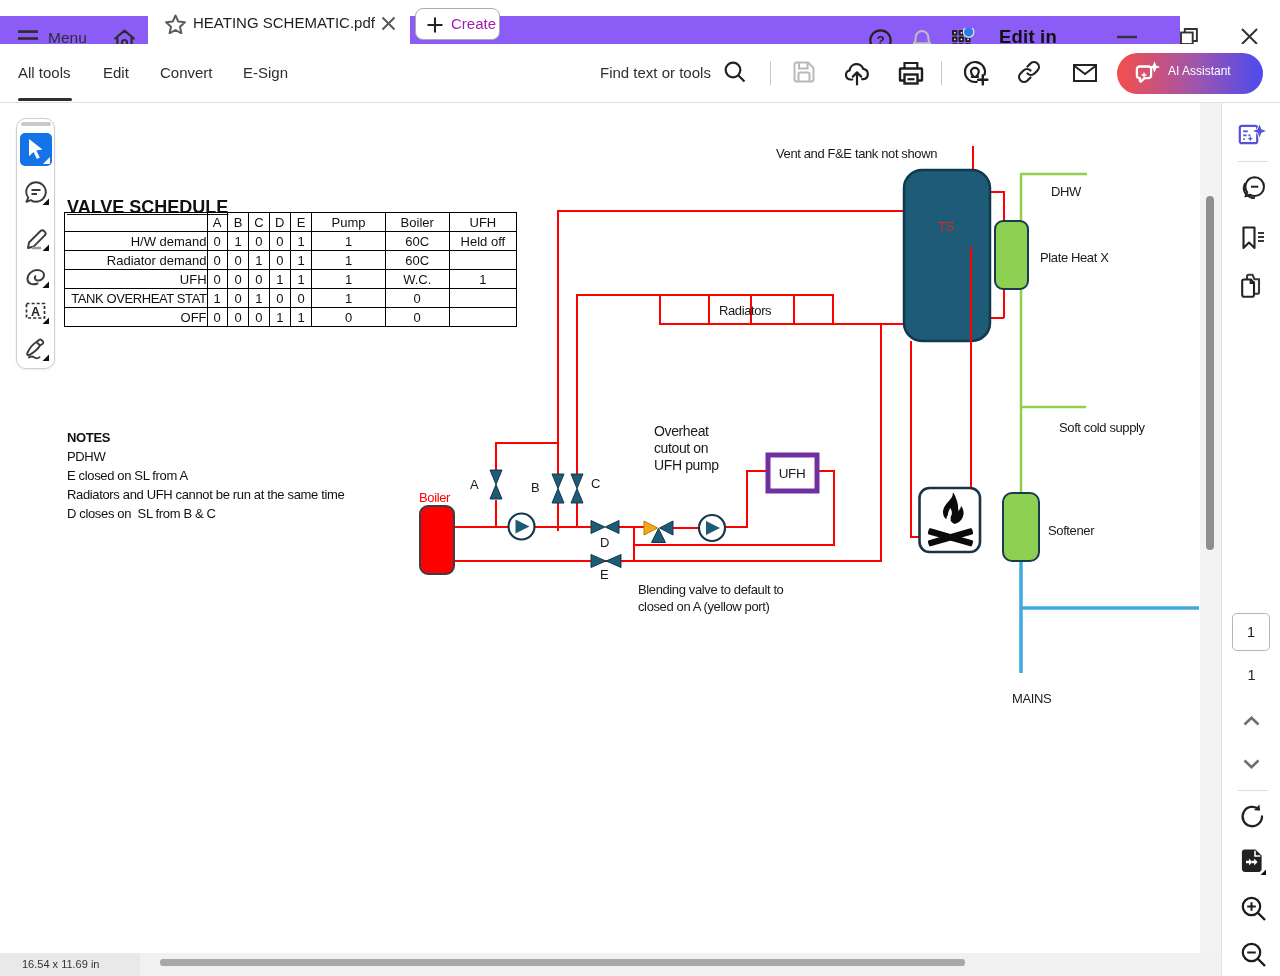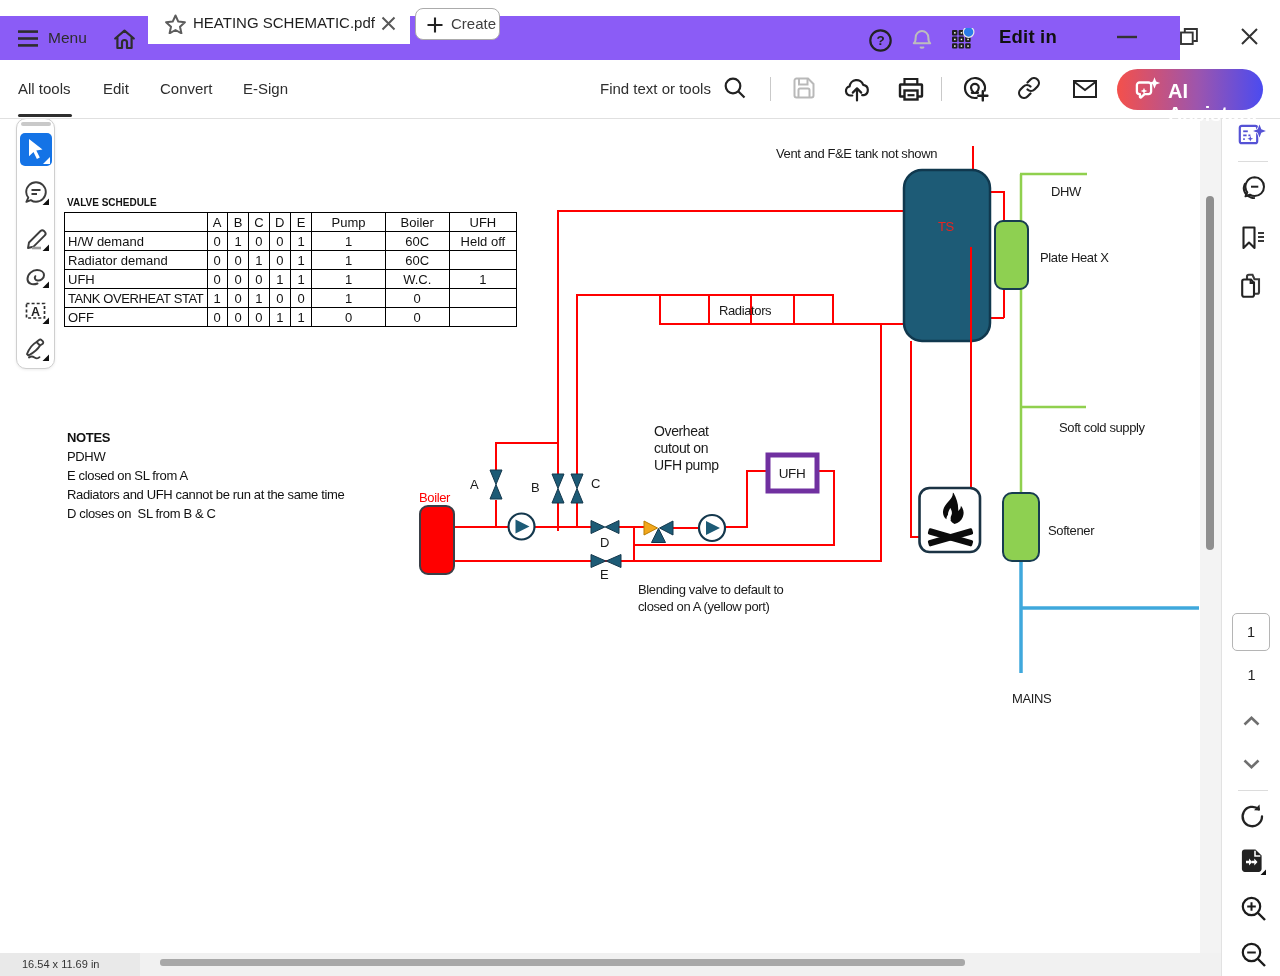--- a/index.html
+++ b/index.html
@@ -5,41 +5,41 @@
   * { margin:0; padding:0; box-sizing:border-box; }
   html,body { width:1280px; height:976px; overflow:hidden; font-family:"Liberation Sans", sans-serif; background:#fff; }
   .abs { position:absolute; }
   #app { position:relative; width:1280px; height:976px; }
 
   
   #titlebar { position:absolute; left:0; top:16px; width:1180px; height:44px; background:#8b5cf6; z-index:10; }
   #tab { position:absolute; left:148px; top:2px; width:262px; height:42px; background:#fff; border-radius:9px 9px 0 0; z-index:11; }
 
   
-  #toolbar { position:absolute; left:0; top:60px; width:1280px; height:59px; background:#fff; border-bottom:1px solid #e0e0e0; z-index:10; }
+  #toolbar { position:absolute; left:0; top:44px; width:1280px; height:59px; background:#fff; border-bottom:1px solid #e0e0e0; z-index:10; }
   .tbtxt { position:absolute; font-size:15px; color:#2d2d2d; top:20px; }
 
   
   #lpanel { position:absolute; left:16px; top:118px; width:39px; height:251px; background:#fff; border:1px solid #cfcfcf; border-radius:10px; box-shadow:0 1px 3px rgba(0,0,0,.08); z-index:5; }
 
   
   #rside { position:absolute; left:1221px; top:103px; width:59px; height:873px; background:#fff; border-left:1px solid #e2e2e2; z-index:5; }
 
   
   #vtrack { position:absolute; left:1200px; top:103px; width:21px; height:850px; background:#f3f3f3; z-index:4; }
   #vthumb { position:absolute; left:1206px; top:196px; width:8px; height:354px; background:#8f8f8f; border-radius:4px; z-index:5; }
   #bottombar { position:absolute; left:0; top:953px; width:1221px; height:23px; background:#f1f1f1; z-index:6; }
   #sizebox { position:absolute; left:0; top:953px; width:140px; height:23px; background:#e9e9e9; z-index:7; font-size:11px; color:#333; line-height:23px; padding-left:22px; }
   #hthumb { position:absolute; left:160px; top:959px; width:805px; height:7px; background:#a8a8a8; border-radius:3px; z-index:7; }
 
   
-  #vtitle { position:absolute; left:67px; top:197px; font-size:10px; font-weight:bold; color:#111; z-index:2; }
+  #vtitle { position:absolute; left:67px; top:197px; font-size:18px; font-weight:bold; color:#111; z-index:2;text-decoration:underline; }
   table#vs { position:absolute; left:64px; top:212px; border-collapse:collapse; z-index:2; table-layout:fixed; width:453px; }
   #vs td { border:1px solid #000; height:19px; font-size:13px; color:#111; text-align:center; padding:0; overflow:hidden; white-space:nowrap; }
-  #vs td.l { text-align:left; padding-left:3px; }
+  #vs td.l { text-align:right; padding-left:3px; }
   #notes { position:absolute; left:67px; top:428px; font-size:13px; letter-spacing:-0.35px; color:#111; line-height:19px; z-index:2; }
 </style>
 </head>
 <body>
 <div id="app">
 
   <svg id="schem" class="abs" style="left:0;top:0;z-index:2" width="1280" height="976" viewBox="0 0 1280 976" fill="none">
 
     <g stroke="#ff0000" stroke-width="2">
       <path d="M973 146 V175"></path>
@@ -316,21 +316,21 @@
       </svg>
     <div class="abs" style="left:45px;top:12px;font-size:15px;color:#1f1f1f">HEATING SCHEMATIC.pdf</div>
     <svg class="abs" style="left:233px;top:14px" width="15" height="15" viewBox="0 0 15 15">
         <path d="M1.5 1.5 L13.5 13.5 M13.5 1.5 L1.5 13.5" stroke="#585858" stroke-width="2"></path>
       </svg>
   </div>
   <div class="abs" style="left:415px;top:8px;width:85px;height:32px;background:#fff;border:1.4px solid #ababab;border-radius:8px;z-index:12">
     <svg class="abs" style="left:11px;top:7.5px" width="16" height="16" viewBox="0 0 16 16">
         <path d="M8 0.5 V15.5 M0.5 8 H15.5" stroke="#222" stroke-width="2.1"></path>
       </svg>
-    <div class="abs" style="left:35px;top:6px;font-size:15px;color:#404040">Create</div>
+    <div class="abs" style="left:35px;top:6px;font-size:15px;color:#a21caf">Create</div>
   </div>
   <div id="toolbar">
     <div class="tbtxt" style="left:18px">All tools</div>
     <div class="tbtxt" style="left:103px">Edit</div>
     <div class="tbtxt" style="left:160px">Convert</div>
     <div class="tbtxt" style="left:243px">E-Sign</div>
     <div class="abs" style="left:18px;top:54px;width:54px;height:3px;background:#2e2e2e;border-radius:2px"></div>
     <div class="tbtxt" style="left:600px;color:#2f2f2f">Find text or tools</div>
     <svg class="abs" style="left:724px;top:17px" width="22" height="22" viewBox="0 0 22 22">
         <circle cx="9" cy="9" r="7.3" stroke="#222" stroke-width="2.2" fill="none"></circle>
@@ -375,21 +375,21 @@
     <svg class="abs" style="left:1073px;top:20px" width="24" height="18" viewBox="0 0 24 18">
         <rect x="1" y="1" width="22" height="16" stroke="#222" stroke-width="2" fill="none"></rect>
         <path d="M1.5 2 L12 10 L22.5 2" stroke="#222" stroke-width="2" fill="none"></path>
       </svg>
     <div class="abs" style="left:1117px;top:9px;width:146px;height:41px;border-radius:21px;background:linear-gradient(90deg,#f4504b,#9d55ad 55%,#4b4bf0);">
       <svg class="abs" style="left:15px;top:8px" width="30" height="28" viewBox="0 0 30 28">
         <path d="M7.5 5.5 H16.5 a2.6 2.6 0 0 1 2.6 2.6 V14.5 a2.6 2.6 0 0 1 -2.6 2.6 H12.6 l-3.3 3.1 a0.8 0.8 0 0 1 -1.4 -0.6 V17.1 H7.5 a2.6 2.6 0 0 1 -2.6 -2.6 V8.1 a2.6 2.6 0 0 1 2.6 -2.6 Z" stroke="#fff" stroke-width="2.3" fill="none" stroke-linejoin="round"></path>
         <path d="M22.5 0.3 l1.6 4.1 4.1 1.6 -4.1 1.6 -1.6 4.1 -1.6 -4.1 -4.1 -1.6 4.1 -1.6 Z" fill="#fff" stroke="#c05e7a" stroke-width="0"></path>
         <path d="M12 10.7 l0.9 2.4 2.4 0.9 -2.4 0.9 -0.9 2.4 -0.9 -2.4 -2.4 -0.9 2.4 -0.9 Z" fill="#fff"></path>
       </svg>
-      <div class="abs" style="left:51px;top:11px;font-size:20px;font-weight:bold;color:#fff">AI Assistant</div>
+      <div class="abs" style="left:51px;top:11px;font-size:12px;font-weight:normal;color:#fff">AI Assistant</div>
     </div>
   </div>
   <div id="lpanel">
     <div class="abs" style="left:4px;top:3px;width:30px;height:4px;background:#c9c9c9;border-radius:2px"></div>
     <div class="abs" style="left:2.5px;top:14px;width:32px;height:33px;background:#1473e6;border-radius:5px">
       <svg class="abs" style="left:7px;top:5px" width="18" height="22" viewBox="0 0 18 22">
           <path d="M2 1 L15.5 11.5 L9.3 12.6 L12.8 19.6 L9.9 21 L6.5 13.9 L2 18.3 Z" fill="#fff"></path>
         </svg>
       <svg class="abs" style="left:23px;top:24px" width="7" height="7" viewBox="0 0 7 7">
           <path d="M7 0 V7 H0 Z" fill="#fff"></path>

